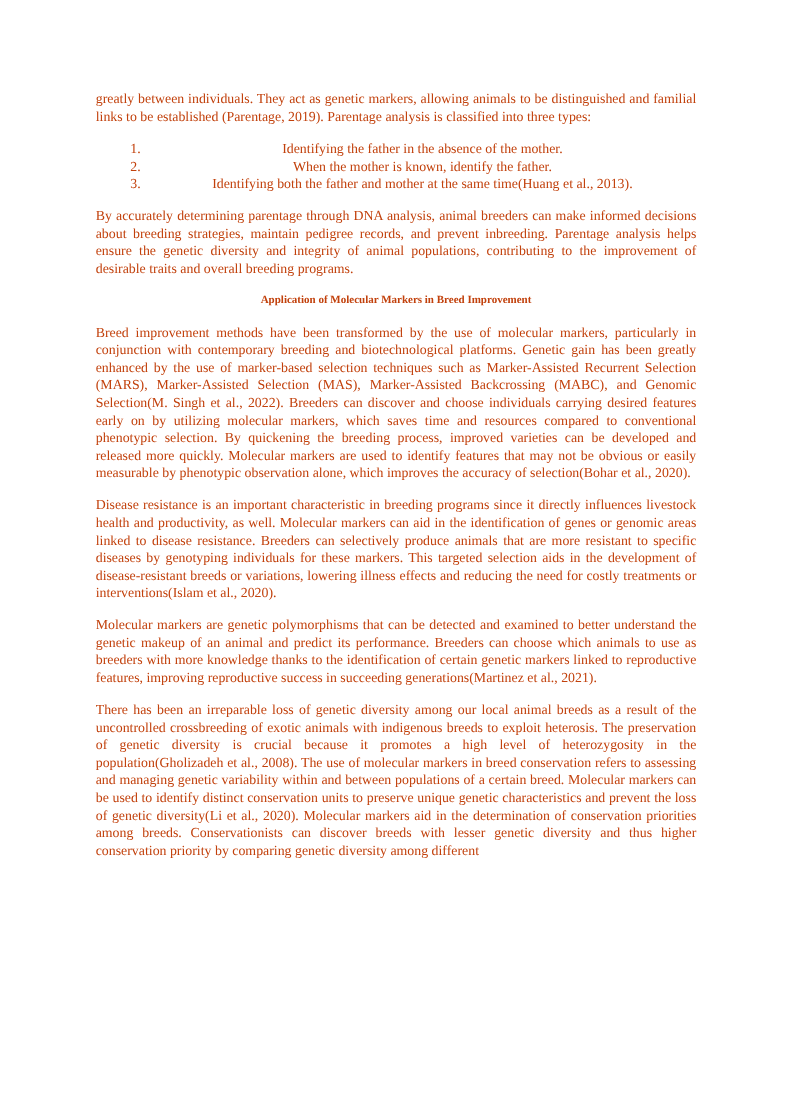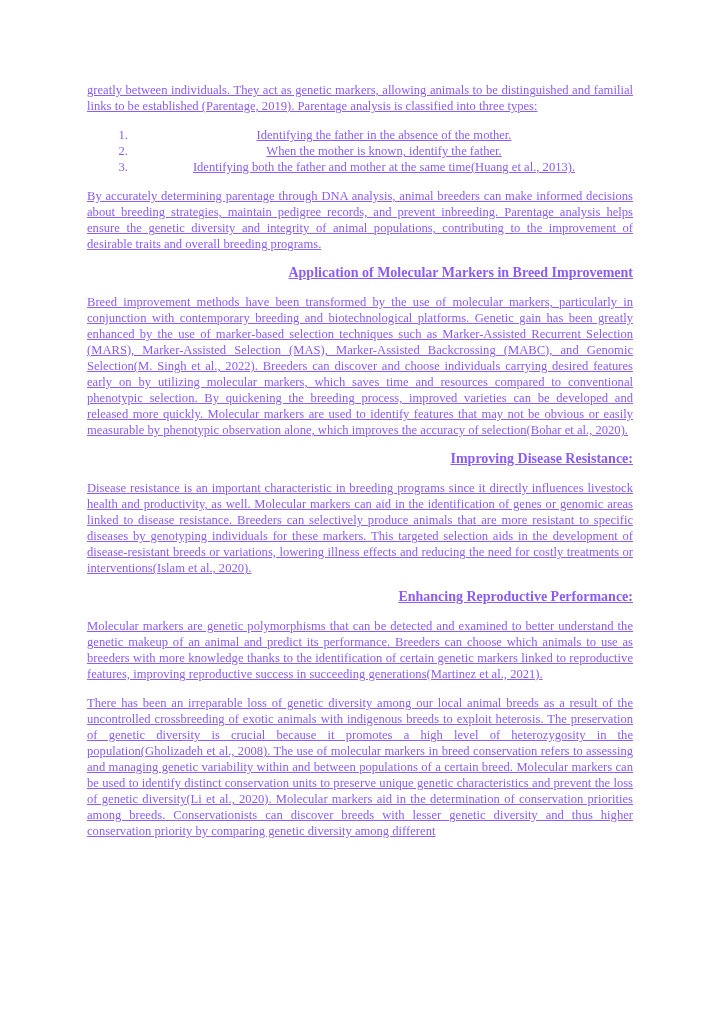--- a/index.html
+++ b/index.html
@@ -15,36 +15,35 @@
     overflow: hidden;
   }
   .text-block {
     position: absolute;
     left: 87px;
     top: 82px;
     width: 546px;
     font-family: "Liberation Serif", "DejaVu Serif", serif;
     font-size: 12.6px;
     line-height: 16px;
-    color: #8b5cf6;
-    text-decoration: underline;
+    color: #c2410c;
   }
   .text-block p {
     margin: 0 0 13px 0;
     text-align: justify;
   }
   .text-block p:last-child {
     margin-bottom: 16px;
   }
   .text-block h2, .text-block h3 {
     margin: 0 0 13px 0;
-    font-size: 14px;
+    font-size: 10px;
     line-height: 16px;
     font-weight: bold;
-    text-align: right;
+    text-align: center;
   }
   .text-block ol {
     margin: 0 0 13px 0;
     padding: 0 0 0 44px;
     list-style: decimal;
   }
   .text-block ol li {
     margin: 0;
     padding-left: 4px;
     text-align: center;
@@ -65,25 +64,23 @@
       <li>Identifying both the father and mother at the same time(Huang et al., 2013).</li>
     </ol>
 
     <p>By accurately determining parentage through DNA analysis, animal breeders can make informed decisions about breeding strategies, maintain pedigree records, and prevent inbreeding. Parentage analysis helps ensure the genetic diversity and integrity of animal populations, contributing to the improvement of desirable traits and overall breeding programs.</p>
 
     <h2>Application of Molecular Markers in Breed Improvement</h2>
 
 
     <p>Breed improvement methods have been transformed by the use of molecular markers, particularly in conjunction with contemporary breeding and biotechnological platforms. Genetic gain has been greatly enhanced by the use of marker-based selection techniques such as Marker-Assisted Recurrent Selection (MARS), Marker-Assisted Selection (MAS), Marker-Assisted Backcrossing (MABC), and Genomic Selection(M. Singh et al., 2022). Breeders can discover and choose individuals carrying desired features early on by utilizing molecular markers, which saves time and resources compared to conventional phenotypic selection. By quickening the breeding process, improved varieties can be developed and released more quickly. Molecular markers are used to identify features that may not be obvious or easily measurable by phenotypic observation alone, which improves the accuracy of selection(Bohar et al., 2020).</p>
 
-    <h3>Improving Disease Resistance:</h3>
 
     <p>Disease resistance is an important characteristic in breeding programs since it directly influences livestock health and productivity, as well. Molecular markers can aid in the identification of genes or genomic areas linked to disease resistance. Breeders can selectively produce animals that are more resistant to specific diseases by genotyping individuals for these markers. This targeted selection aids in the development of disease-resistant breeds or variations, lowering illness effects and reducing the need for costly treatments or interventions(Islam et al., 2020).</p>
 
-    <h3>Enhancing Reproductive Performance:</h3>
 
     <p>Molecular markers are genetic polymorphisms that can be detected and examined to better understand the genetic makeup of an animal and predict its performance. Breeders can choose which animals to use as breeders with more knowledge thanks to the identification of certain genetic markers linked to reproductive features, improving reproductive success in succeeding generations(Martinez et al., 2021).</p>
 
 
     <p>There has been an irreparable loss of genetic diversity among our local animal breeds as a result of the uncontrolled crossbreeding of exotic animals with indigenous breeds to exploit heterosis. The preservation of genetic diversity is crucial because it promotes a high level of heterozygosity in the population(Gholizadeh et al., 2008). The use of molecular markers in breed conservation refers to assessing and managing genetic variability within and between populations of a certain breed. Molecular markers can be used to identify distinct conservation units to preserve unique genetic characteristics and prevent the loss of genetic diversity(Li et al., 2020). Molecular markers aid in the determination of conservation priorities among breeds. Conservationists can discover breeds with lesser genetic diversity and thus higher conservation priority by comparing genetic diversity among different</p>
 
   </div>
 </div>
 
 </body></html>

